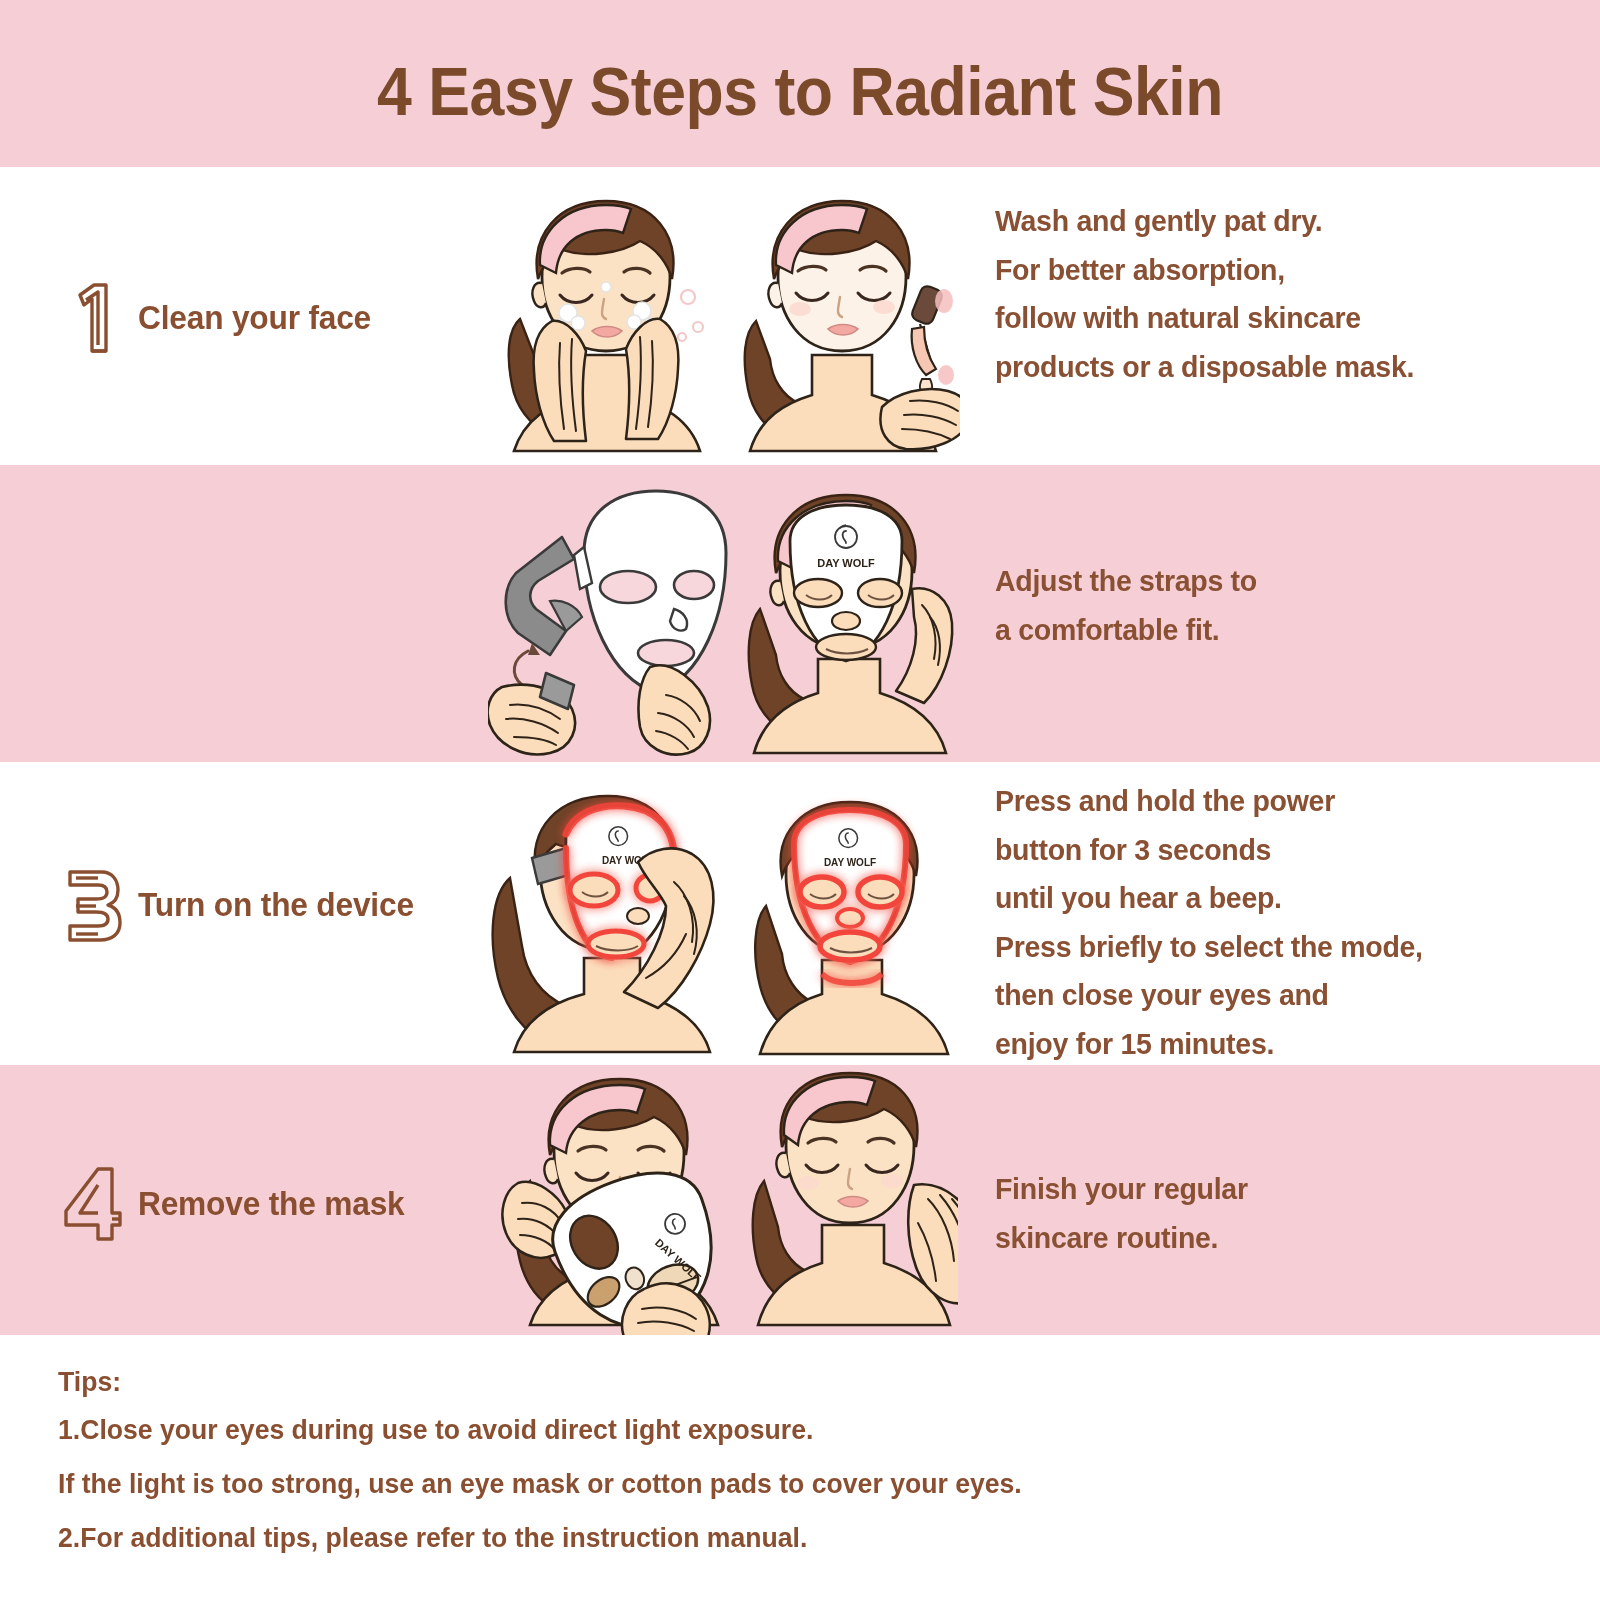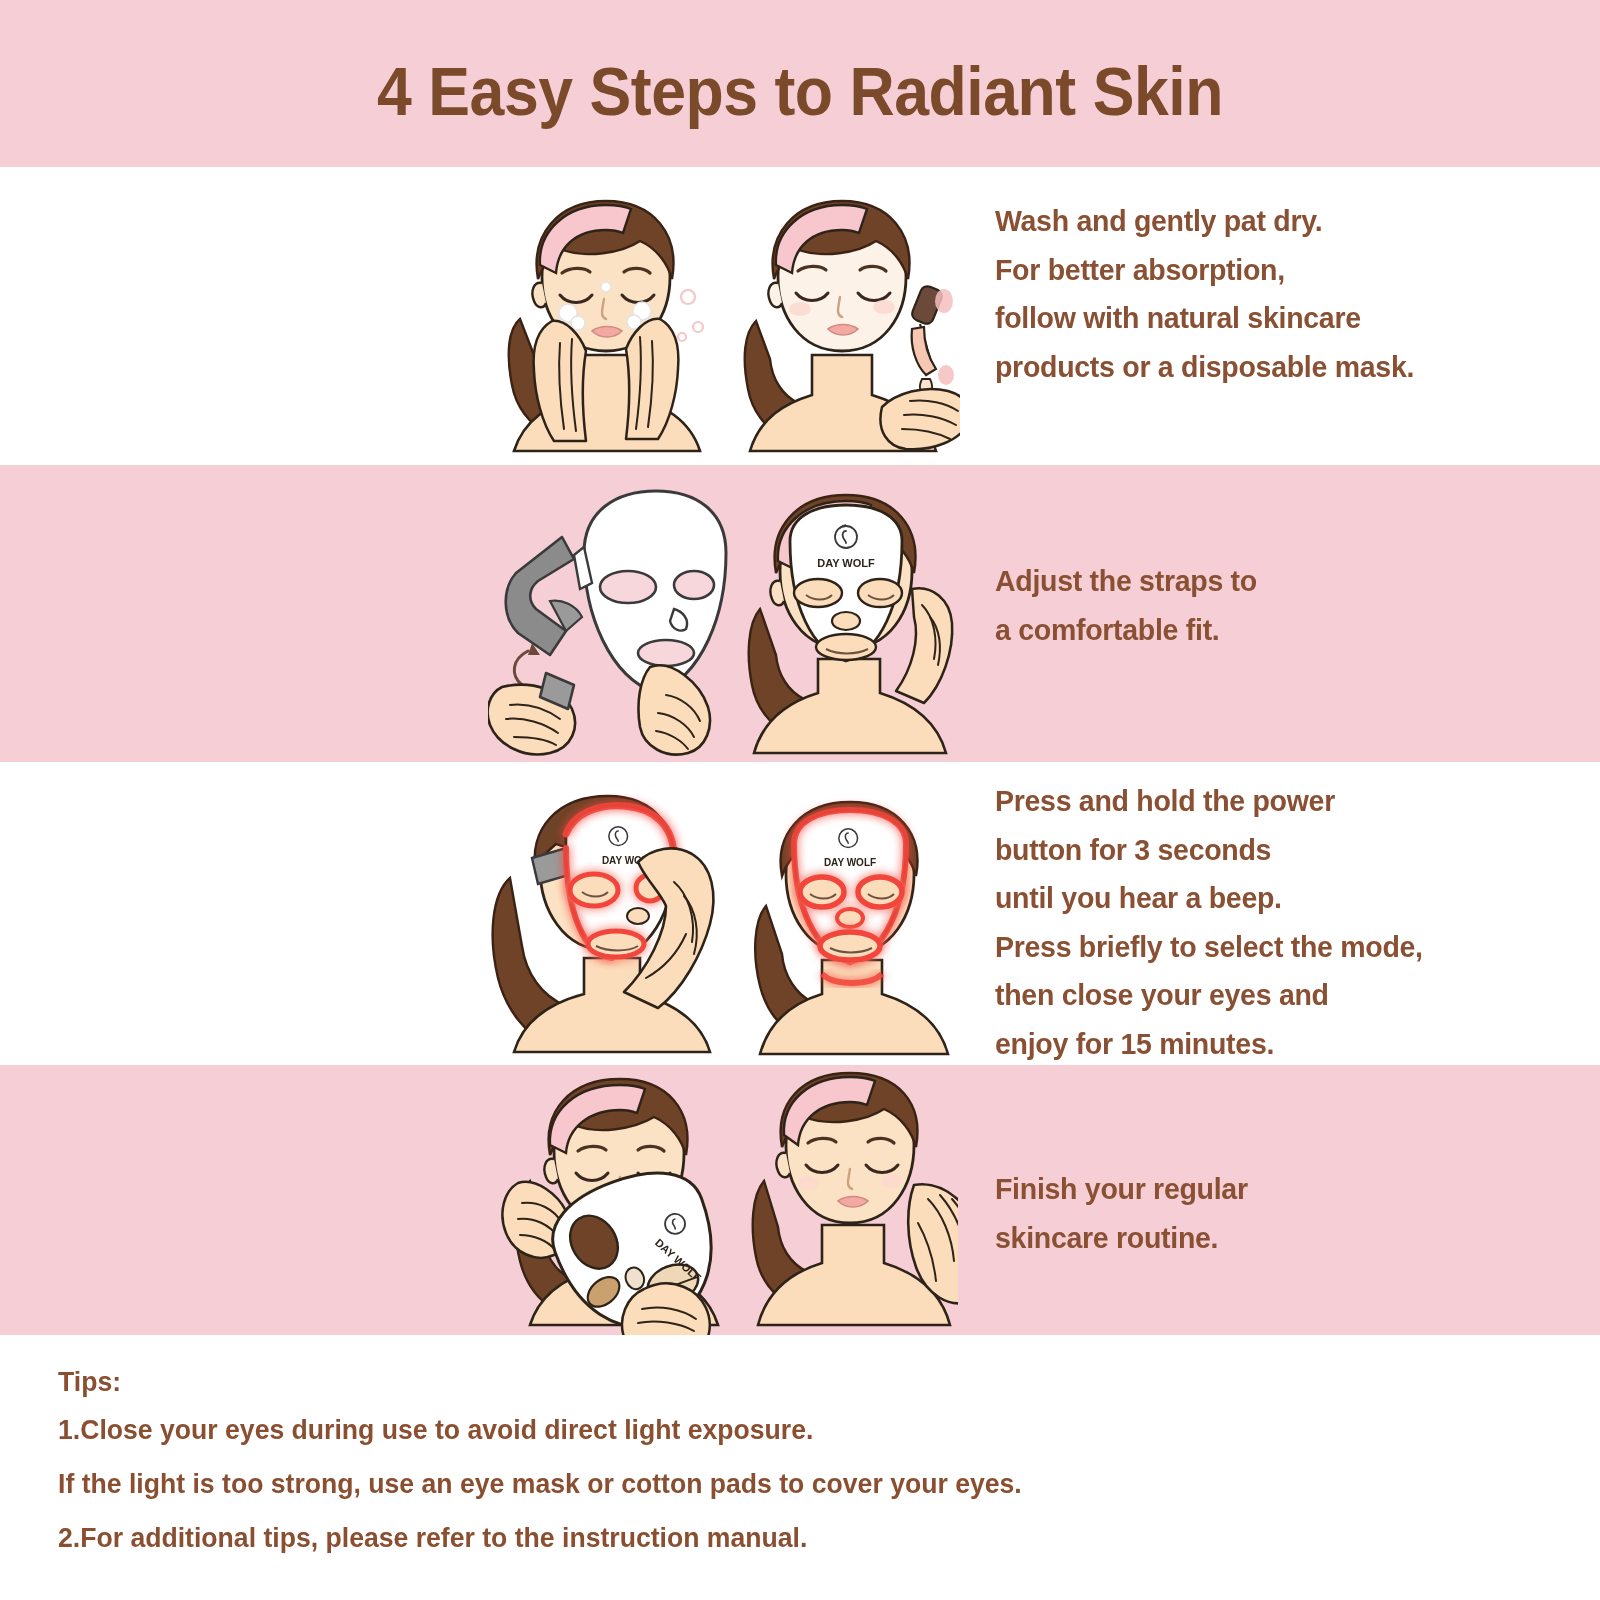--- a/index.html
+++ b/index.html
@@ -92,20 +92,30 @@
 <body>
 
 <div class="page">
 
   <div class="band band-pink" id="header-band"></div>
   <div id="page-title">4 Easy Steps to Radiant Skin</div>
 
   <div class="band band-white" id="row1">
     <div class="step-row">
 
+      <div class="step-left">
+        <svg class="step-num" viewBox="0 0 62 78">
+          <g fill="none" stroke="#8A4F30" stroke-width="3.4" stroke-linejoin="round">
+            <path d="M18 16 L32 6 L44 6 L44 72 L30 72 L30 20 L22 26 Z"></path>
+            <path d="M24 21 L36 13 L36 66"></path>
+            <path d="M30 72 L44 72"></path>
+          </g>
+        </svg>
+        <div class="step-label">Clean your face</div>
+      </div>
 
       <svg class="step-art" width="480" height="280" viewBox="0 0 480 280">
         <defs>
           <g id="hairback">
             <path d="M42 58 C38 30 58 10 86 10 C114 10 134 30 130 58 L132 86 C132 96 128 104 122 108 L118 72 L50 72 L46 106 C40 102 38 94 38 86 Z" fill="#6E4328"></path>
           </g>
         </defs>
 
         <g transform="translate(10,0)">
 
@@ -299,20 +309,31 @@
       <div class="step-text">
         <div>Adjust the straps to</div>
         <div>a comfortable fit.</div>
       </div>
     </div>
   </div>
 
   <div class="band band-white" id="row3">
     <div class="step-row">
 
+      <div class="step-left">
+        <svg class="step-num" viewBox="0 0 62 78">
+          <g fill="none" stroke="#8A4F30" stroke-width="3.4" stroke-linejoin="round">
+            <path d="M8 6 L40 6 C50 6 56 14 56 24 C56 32 52 37 46 39 C53 41 58 47 58 57 C58 68 50 74 38 74 L8 74 L8 60 L36 60 C42 60 46 58 46 53 C46 48 42 46 34 46 L16 46 L16 33 L34 33 C42 33 45 31 45 26 C45 21 42 19 36 19 L8 19 Z"></path>
+            <path d="M14 12 L36 12"></path>
+            <path d="M14 40 L34 40"></path>
+            <path d="M14 68 L36 68"></path>
+          </g>
+        </svg>
+        <div class="step-label">Turn on the device</div>
+      </div>
 
       <svg class="step-art" width="480" height="298" viewBox="0 0 480 298">
         <defs>
           <filter id="redglow" x="-50%" y="-50%" width="200%" height="200%">
             <feGaussianBlur stdDeviation="5" result="b"></feGaussianBlur>
             <feMerge>
                 <feMergeNode in="b"></feMergeNode>
                 <feMergeNode in="SourceGraphic"></feMergeNode>
               </feMerge>
           </filter>
@@ -404,20 +425,30 @@
         <div>Press briefly to select the mode,</div>
         <div>then close your eyes and</div>
         <div>enjoy for 15 minutes.</div>
       </div>
     </div>
   </div>
 
   <div class="band band-pink" id="row4">
     <div class="step-row">
 
+      <div class="step-left">
+        <svg class="step-num" viewBox="0 0 62 78">
+          <g fill="none" stroke="#8A4F30" stroke-width="3.4" stroke-linejoin="round">
+            <path d="M36 4 L50 4 L50 48 L58 48 L58 60 L50 60 L50 74 L36 74 L36 60 L4 60 L4 46 Z"></path>
+            <path d="M36 20 L18 48 L36 48"></path>
+            <path d="M50 54 L58 54"></path>
+          </g>
+        </svg>
+        <div class="step-label">Remove the mask</div>
+      </div>
 
       <svg class="step-art" width="470" height="268" viewBox="0 0 470 268">
 
         <g transform="translate(4,6)">
 
           <path d="M38 108 C24 122 20 156 28 188 C34 212 48 230 64 236 L80 206 C62 198 52 180 50 158 Z" fill="#6E4328" stroke="#3A2214" stroke-width="2.4"></path>
 
           <path d="M104 160 L104 196 C76 204 48 220 38 252 L226 252 C216 220 188 204 160 196 L160 160 Z" fill="#FBDCBB" stroke="#2E2318" stroke-width="2.6"></path>
 
           <path d="M62 78 C62 40 88 18 128 18 C168 18 192 42 192 80 C192 120 170 158 128 158 C86 158 62 118 62 78 Z" fill="#FCE2C4" stroke="#2E2318" stroke-width="2.8"></path>

